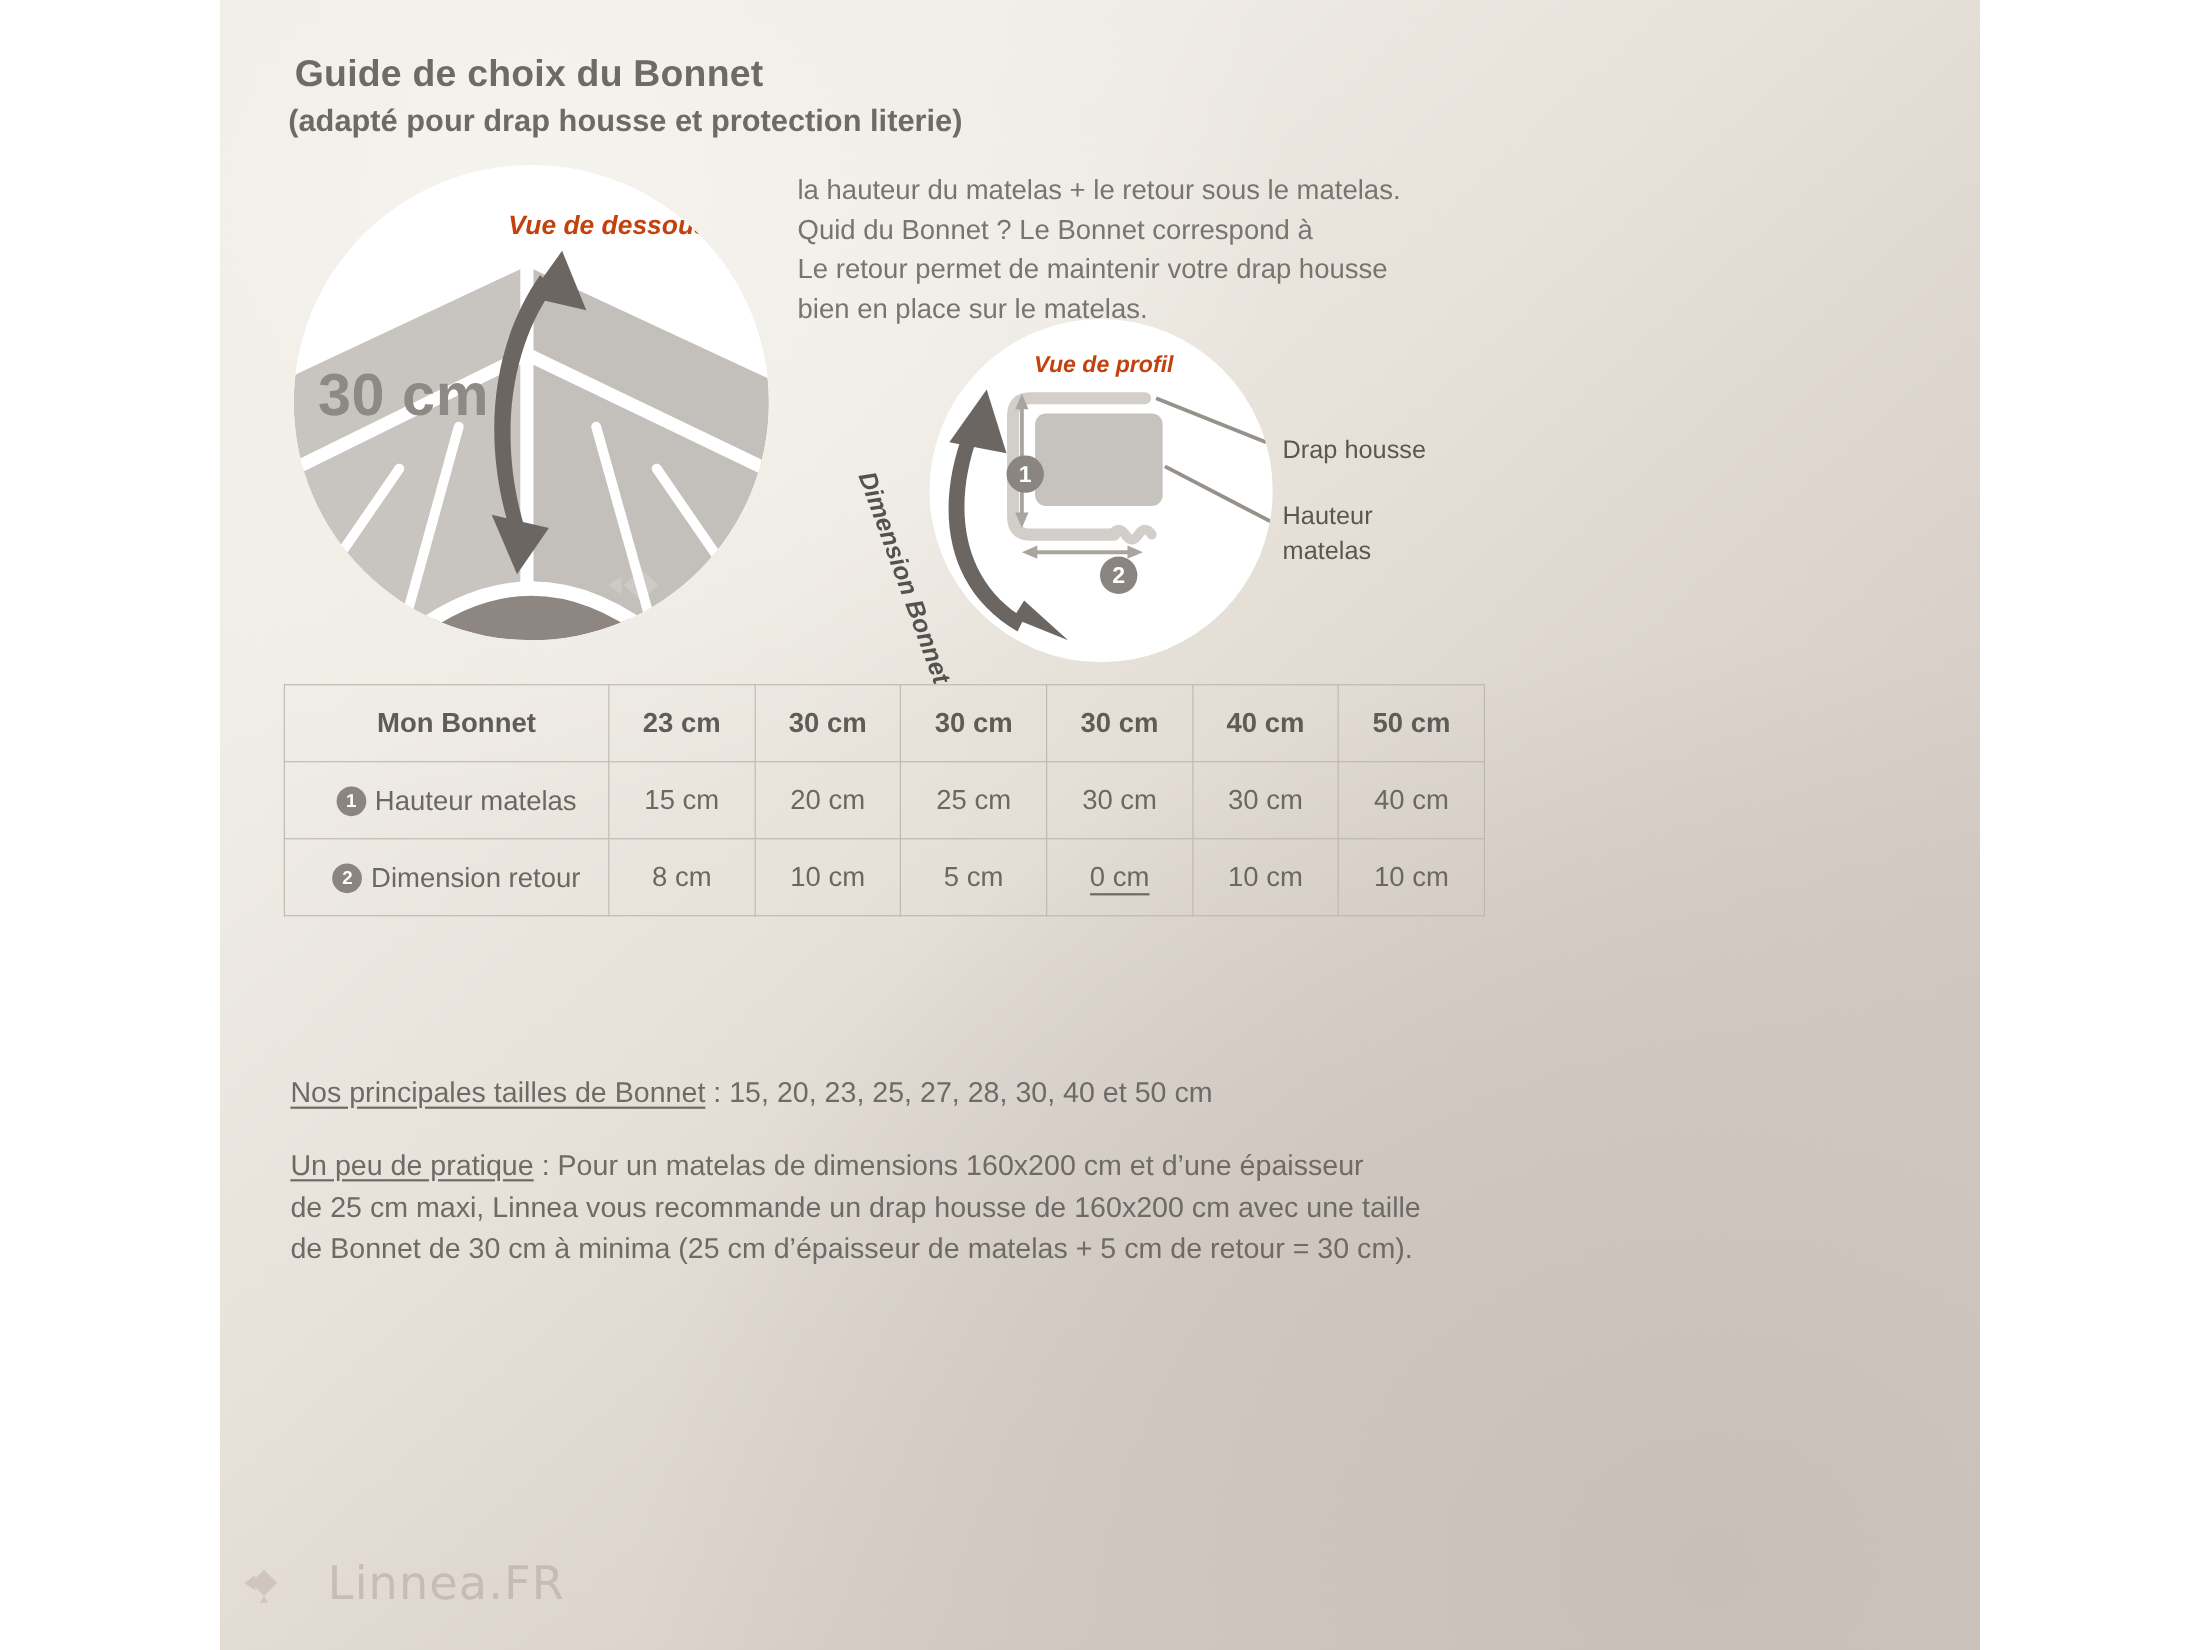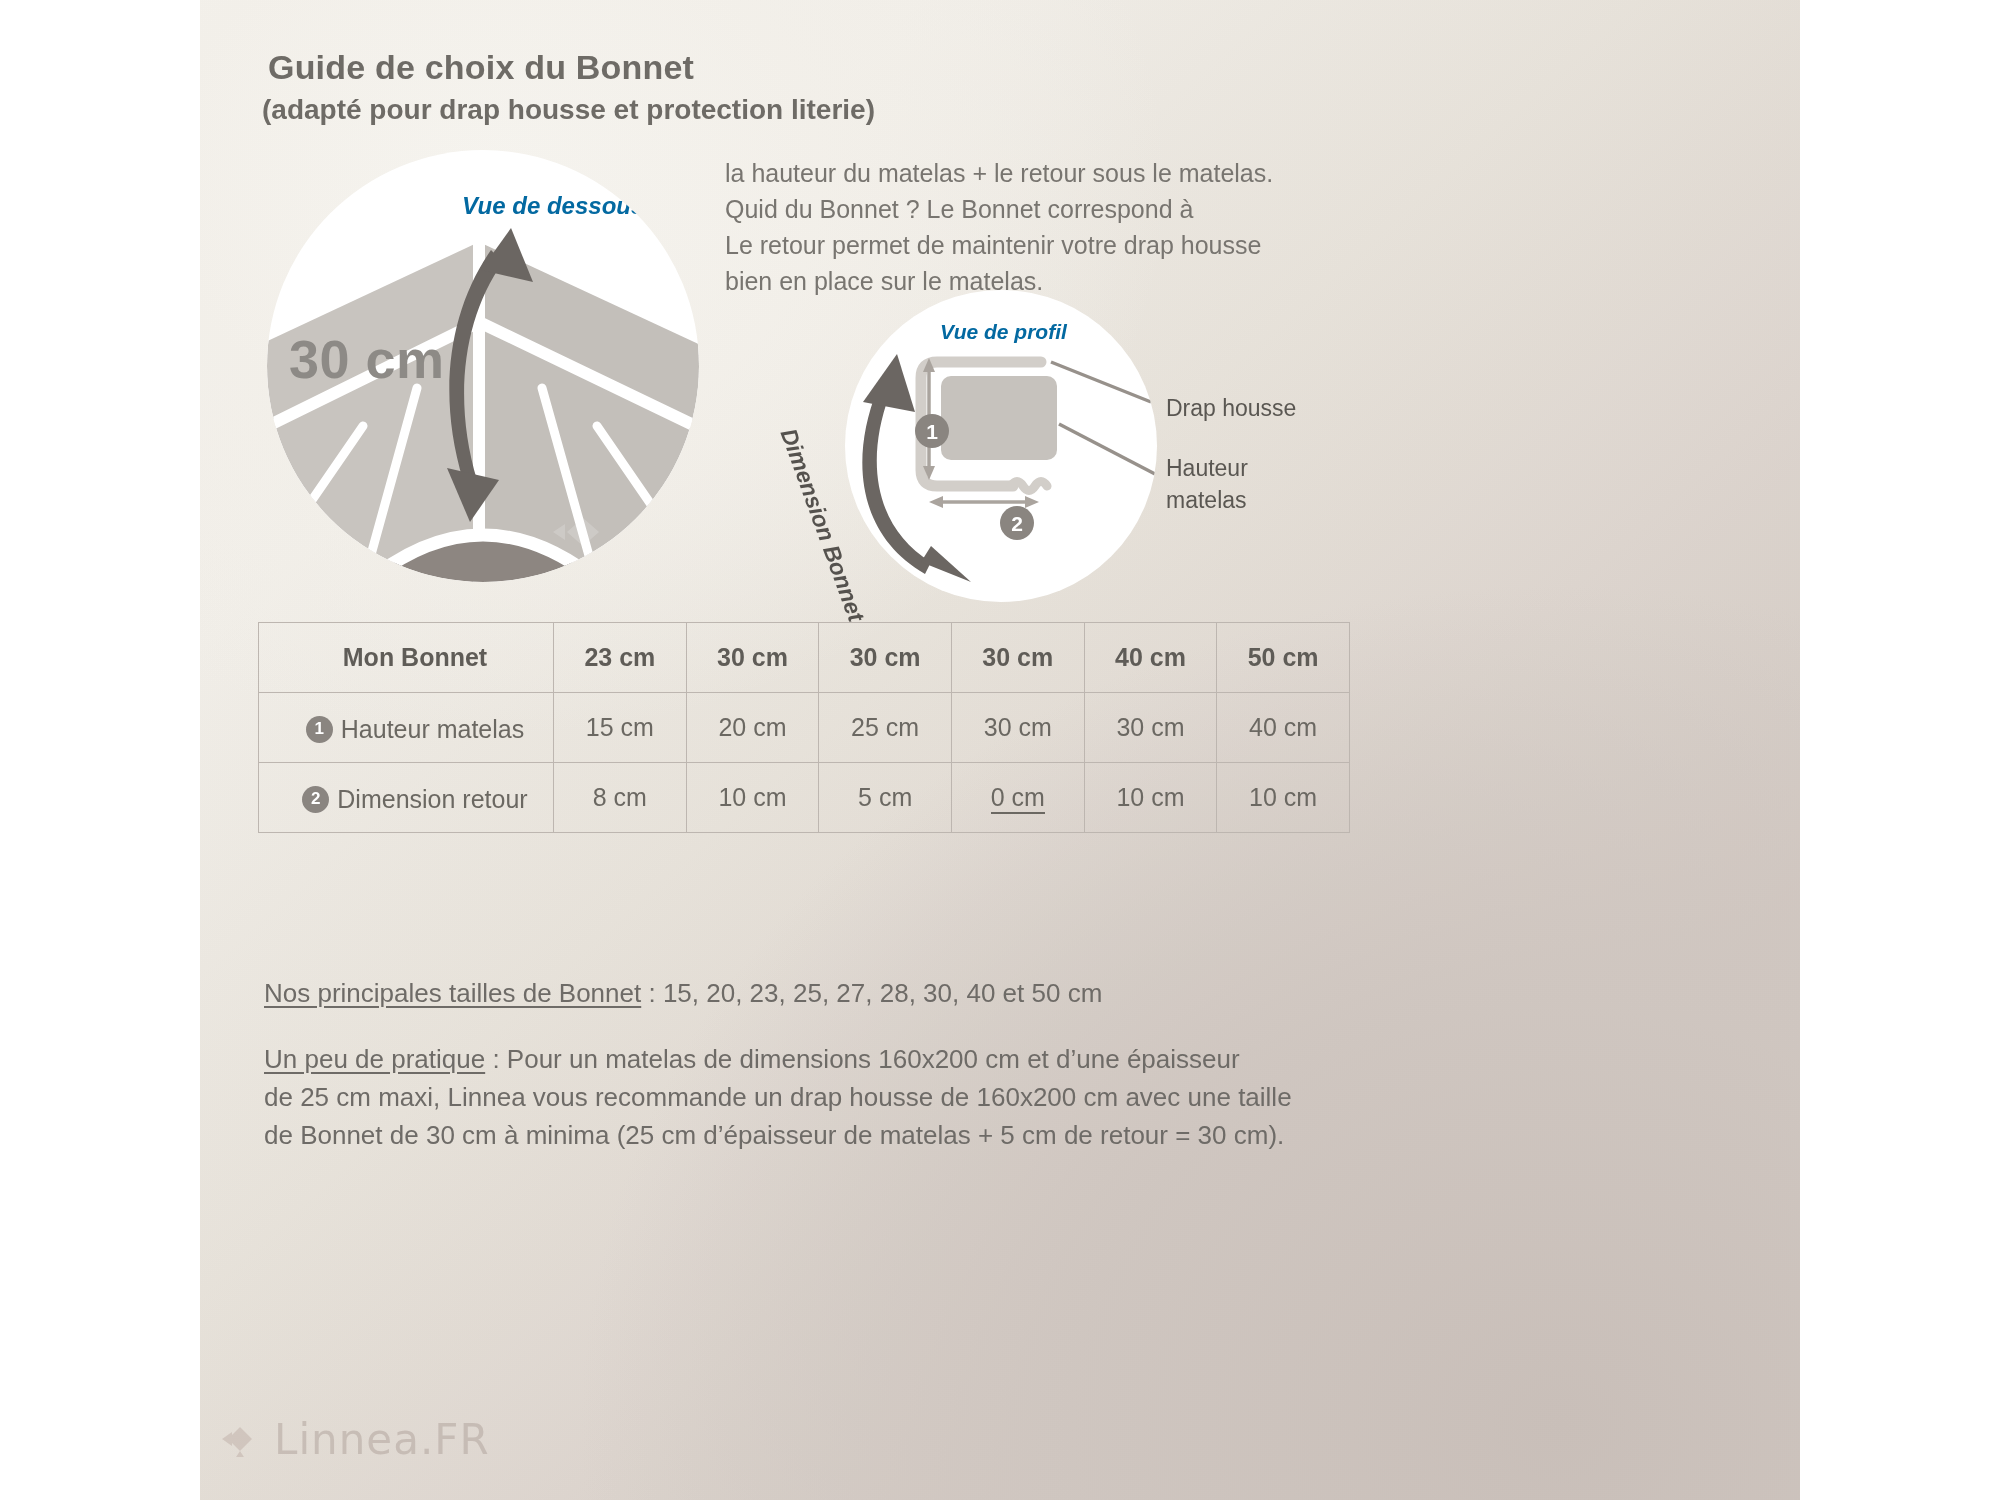--- a/index.html
+++ b/index.html
@@ -96,21 +96,21 @@
     left: 645px;
     top: 290px;
     width: 312px;
     height: 312px;
   }
 
   .vue-label {
     position: absolute;
     font-style: italic;
     font-weight: bold;
-    color: #0369a1;
+    color: #c2410c;
     white-space: nowrap;
   }
   #label-dessous { left: 195px; top: 42px; font-size: 24px; }
   #label-profil  { left: 95px;  top: 30px; font-size: 21px; }
 
   #measure-30cm {
     position: absolute;
     left: 22px;
     top: 178px;
     font-size: 54px;
@@ -254,20 +254,21 @@
     display: flex;
     align-items: center;
     gap: 14px;
     opacity: 0.55;
   }
   #logo-text {
     font-size: 42px;
     color: #b3a69f;
     letter-spacing: 1px;
     font-family: "DejaVu Sans", sans-serif;
+    margin-left: 24px;
   }
 </style>
 </head>
 <body>
 
 <div id="page">
   <div id="canvas">
 
     <div id="title" class="layer">Guide de choix du Bonnet</div>
     <div id="subtitle" class="layer">(adapté pour drap housse et protection literie)</div>

